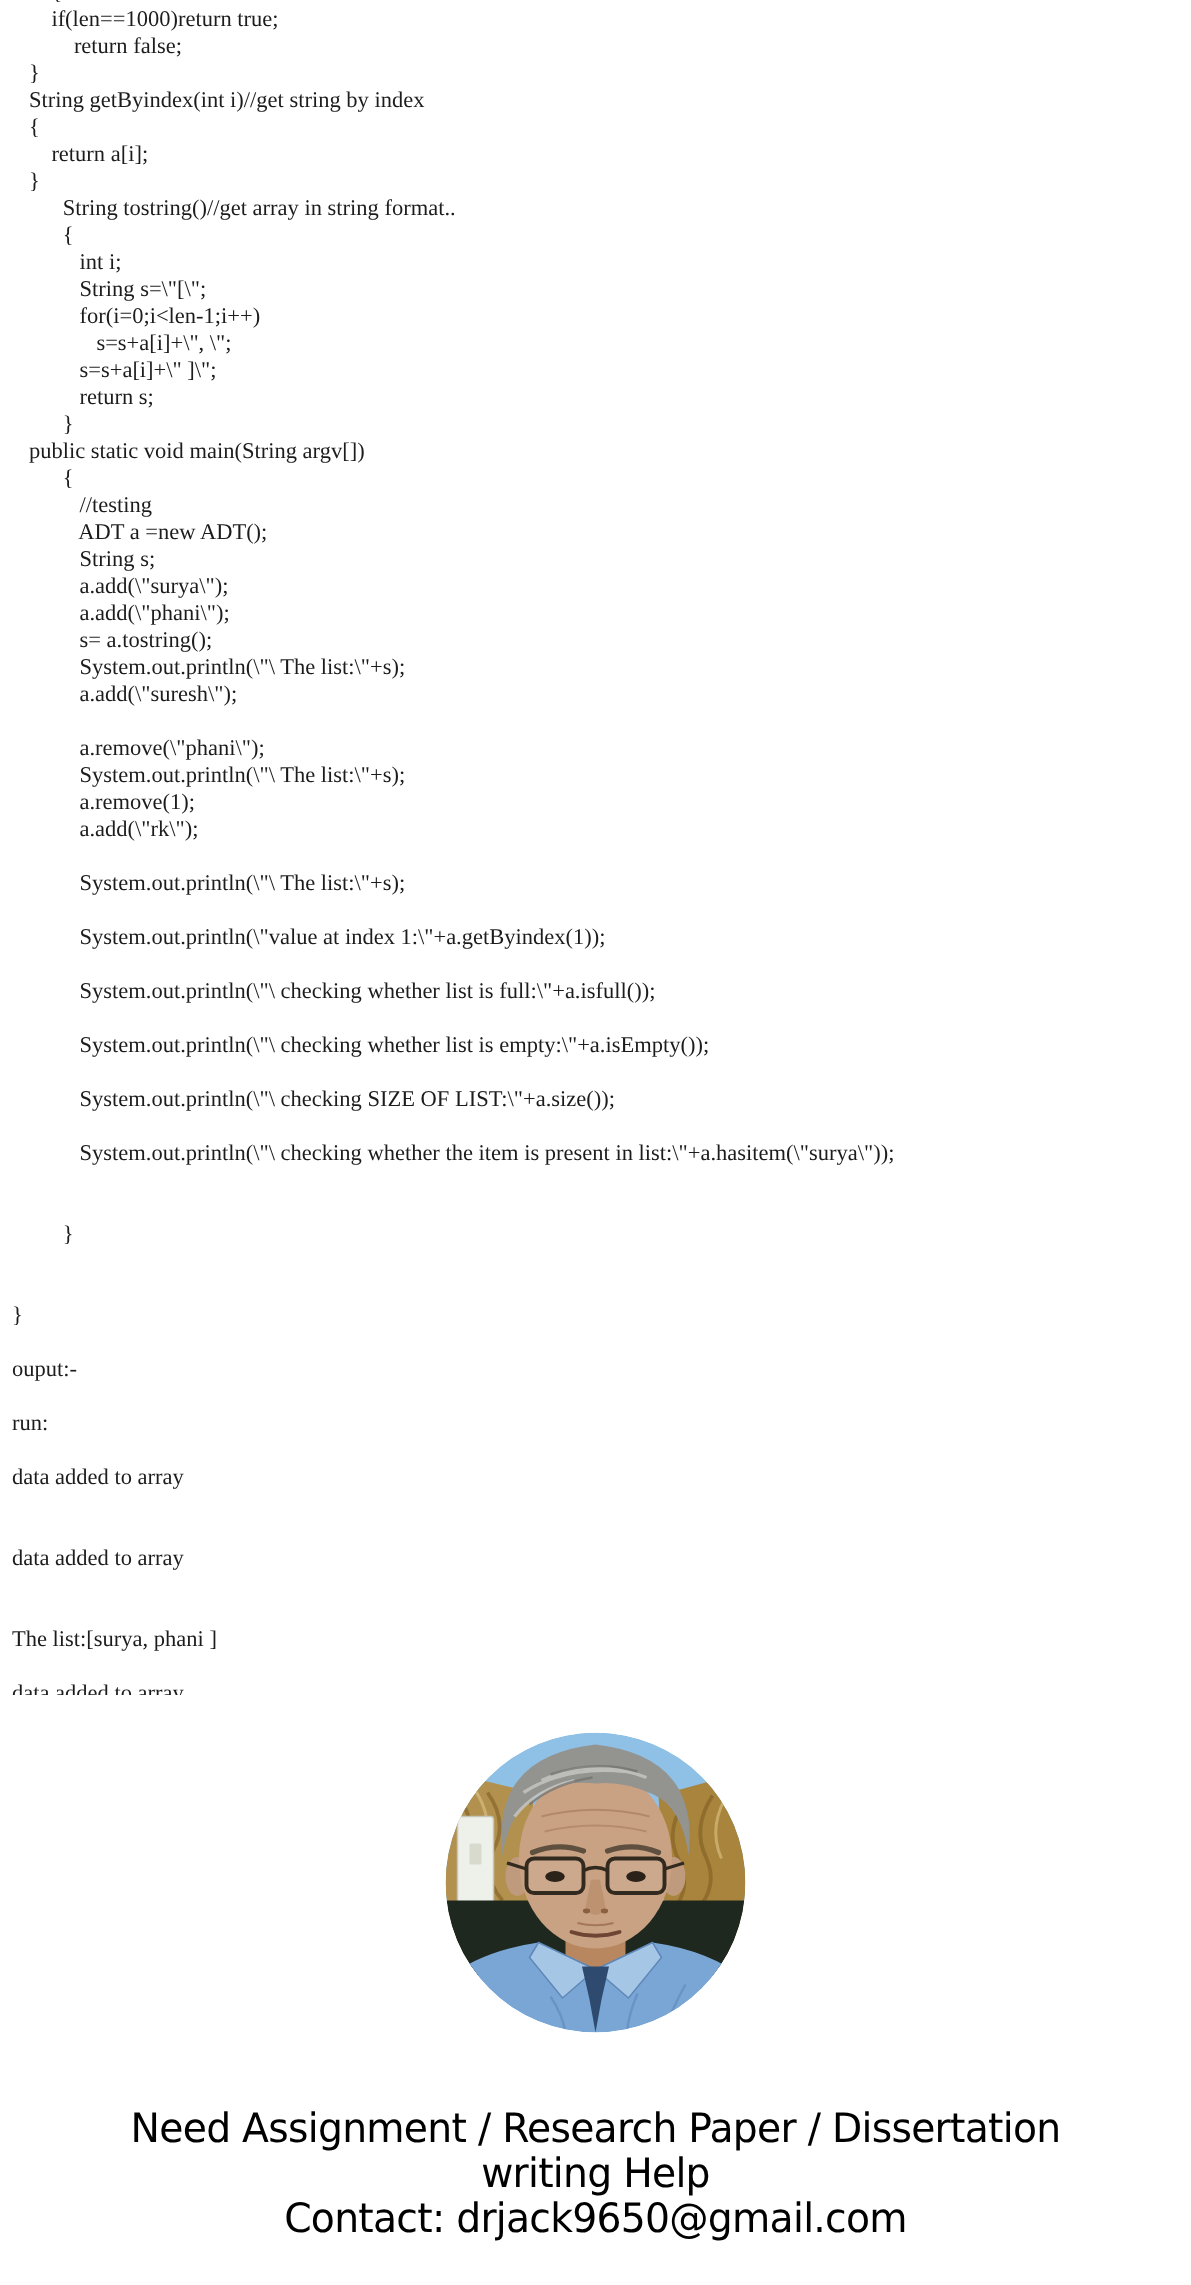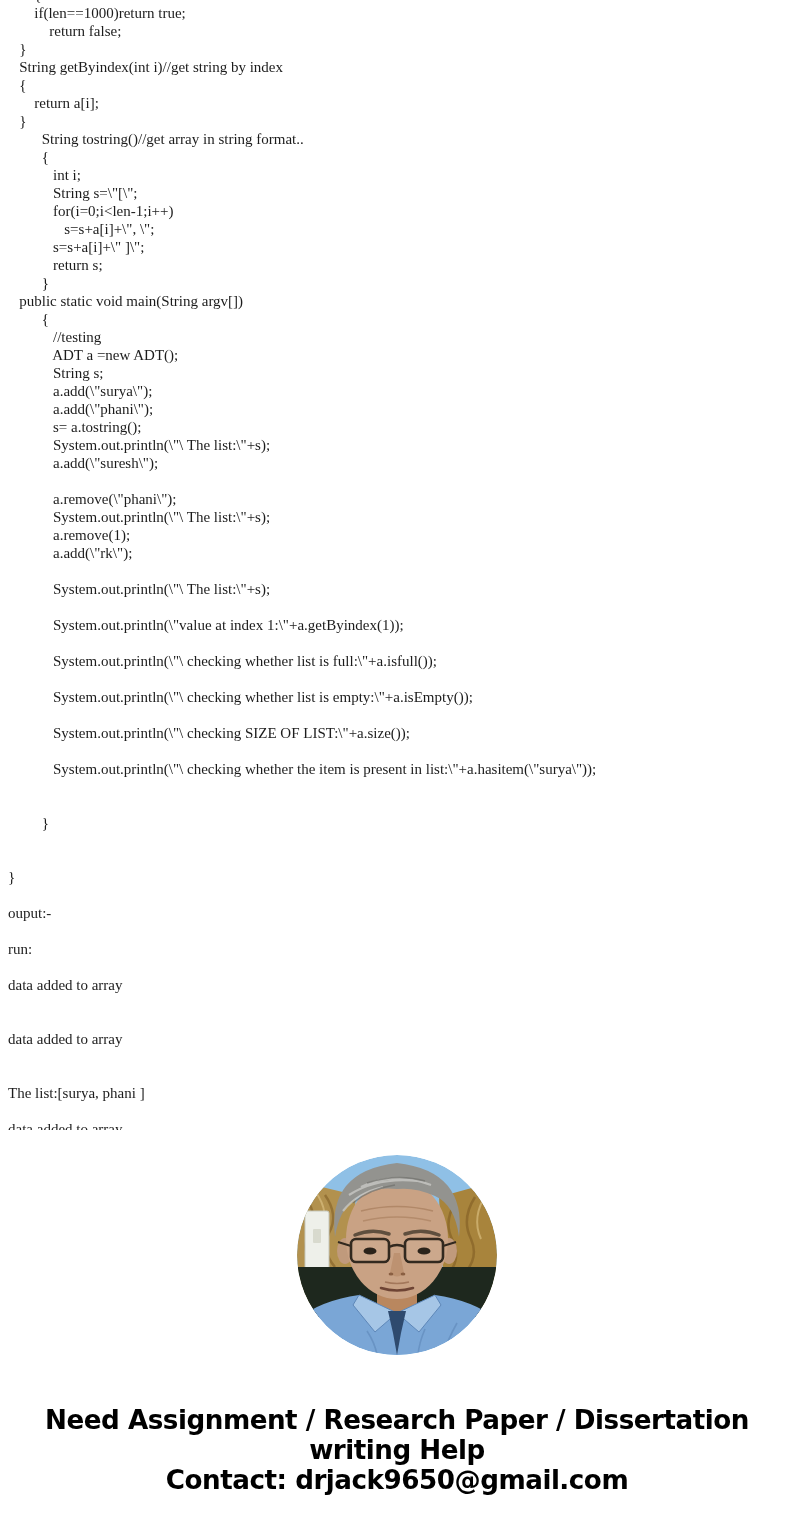--- a/index.html
+++ b/index.html
@@ -41,21 +41,21 @@
     border-radius: 50%;
     overflow: hidden;
     flex: 0 0 auto;
   }
   .avatar svg { display: block; }
   
   .promo {
     margin-top: 50px;
     text-align: center;
     font-family: "DejaVu Sans", "Liberation Sans", sans-serif;
-    font-weight: bold;
+    font-weight: normal;
     font-size: 27px;
     line-height: 30px;
     color: #000000;
     letter-spacing: -0.5px;
   }
   .promo .line { transform: scaleX(0.97); transform-origin: center; }
 </style>
 </head>
 <body>
 

